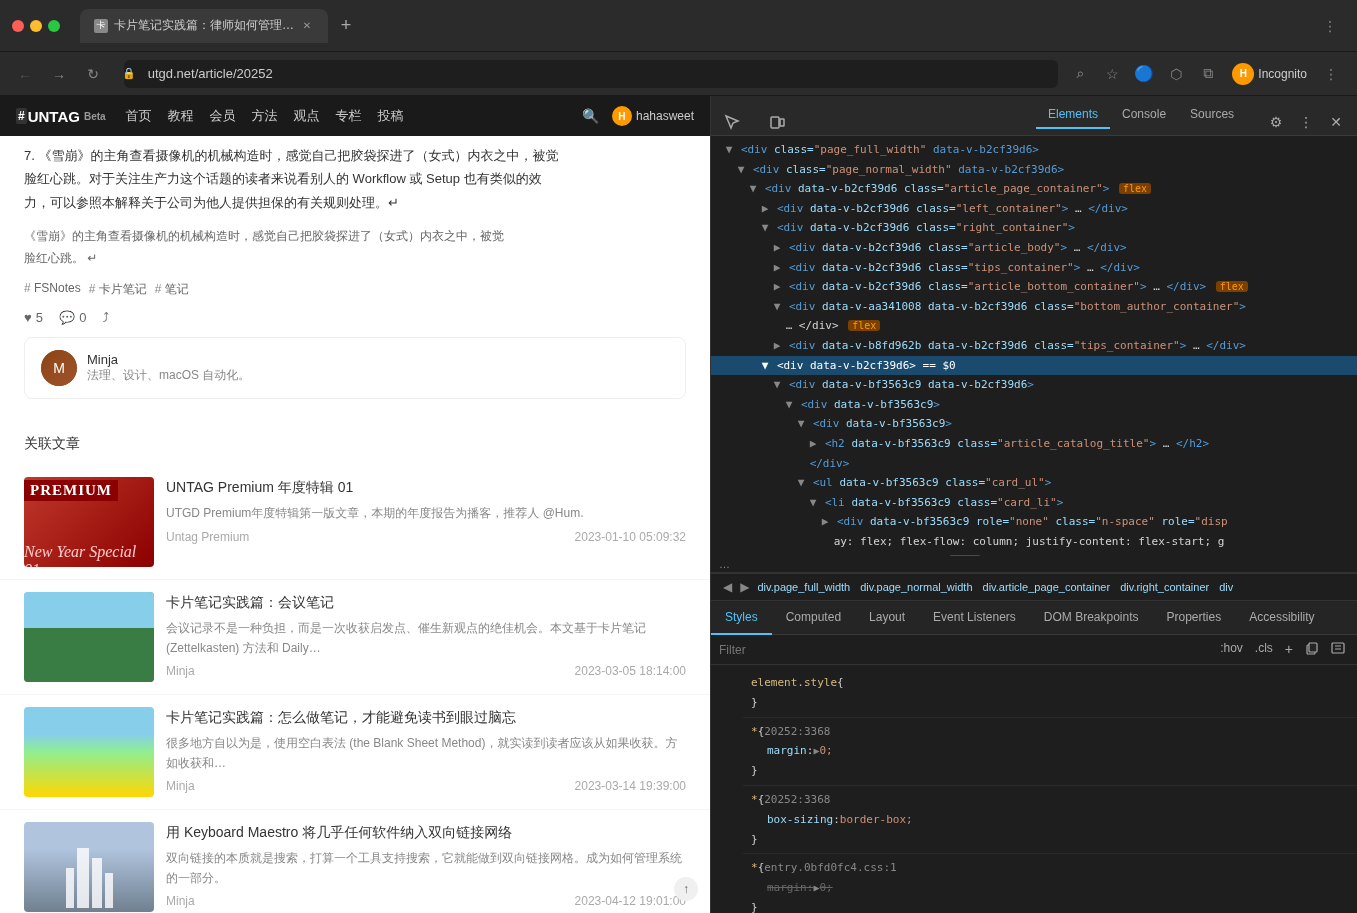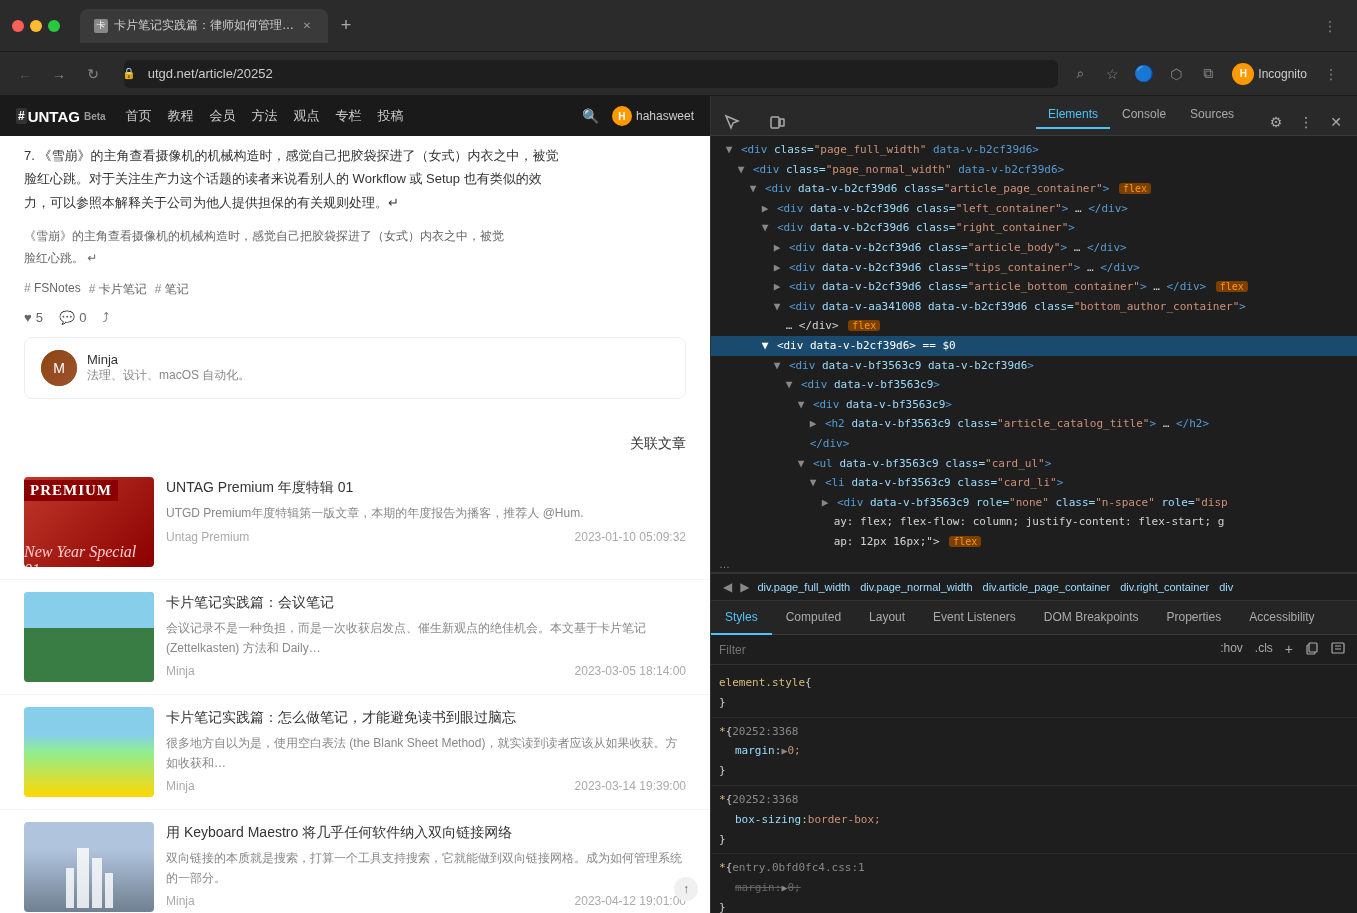--- a/index.html
+++ b/index.html
@@ -106,21 +106,21 @@
       border: 1px solid #eee;
       border-radius: 8px;
       padding: 12px 16px;
       margin: 12px 0;
     }
     .author-avatar { width: 36px; height: 36px; border-radius: 50%; background: #8b4513; display: flex; align-items: center; justify-content: center; overflow: hidden; }
     .author-info .author-name { font-size: 13px; font-weight: 500; color: #333; }
     .author-info .author-desc { font-size: 12px; color: #888; }
 
     .related-section { padding: 0 0 0 0; }
-    .related-title { font-size: 14px; color: #333; font-weight: 500; margin-bottom: 12px; padding: 0 24px; text-align: right; }
+    .related-title { font-size: 14px; color: #333; font-weight: 500; margin-bottom: 12px; padding: 0 24px; }
     .related-item { display: flex; gap: 12px; padding: 12px 24px; border-bottom: 1px solid #f5f5f5; cursor: pointer; }
     .related-thumb { width: 130px; height: 90px; flex-shrink: 0; border-radius: 4px; overflow: hidden; }
     .related-thumb.red-bg { background: linear-gradient(135deg, #c0392b, #8b0000); display: flex; align-items: center; justify-content: center; }
     .related-thumb.landscape { background: linear-gradient(135deg, #87ceeb, #228b22); position: relative; overflow: hidden; }
     .related-thumb.field { background: linear-gradient(135deg, #90ee90, #ffd700, #87ceeb); position: relative; }
     .related-thumb.building { background: linear-gradient(135deg, #b0c4de, #708090, #a9a9a9); }
     .related-info { flex: 1; }
     .related-title-text { font-size: 14px; font-weight: 500; color: #333; margin-bottom: 6px; line-height: 1.5; }
     .related-desc { font-size: 12px; color: #888; line-height: 1.6; display: -webkit-box; -webkit-line-clamp: 2; -webkit-box-orient: vertical; overflow: hidden; }
     .related-meta { margin-top: 6px; font-size: 12px; color: #aaa; display: flex; justify-content: space-between; }
@@ -266,21 +266,21 @@
 
     .styles-content {
       flex: 1;
       overflow-y: auto;
       background: #1e1e1e;
       font-family: "Consolas", "Monaco", monospace;
       font-size: 11px;
       color: #ccc;
       padding: 4px 0;
     }
-    .style-rule { padding: 4px 8px; border-bottom: 1px solid #2a2a2a; }
+    .style-rule { padding: 4px 8px; border-bottom: 1px solid #2a2a2a; margin-left: 32px; }
     .style-selector { color: #d7ba7d; }
     .style-brace { color: #ccc; }
     .style-property { color: #9cdcfe; padding-left: 16px; }
     .style-value { color: #ce9178; }
     .style-colon { color: #ccc; }
     .style-source { color: #888; float: right; font-size: 11px; }
     .style-strikethrough { text-decoration: line-through; color: #666; }
     .style-arrow { color: #888; font-size: 10px; cursor: pointer; }
     .style-line { display: flex; align-items: center; line-height: 1.8; }
 
@@ -588,20 +588,25 @@
       </div>
       <div class="dom-line">
         <span class="dom-indent" style="margin-left:48px;"></span>
         <span class="dom-arrow">▼</span>
         <span class="dom-tag">&lt;div </span><span class="dom-attr-name">data-v-aa341008 </span><span class="dom-attr-name">data-v-b2cf39d6 </span><span class="dom-attr-name">class=</span><span class="dom-attr-val">"bottom_author_container"</span><span class="dom-tag">&gt;</span>
       </div>
       <div class="dom-line">
         <span class="dom-indent" style="margin-left:60px;"></span>
         <span class="dom-text">… &lt;/div&gt;</span>
         <span class="dom-badge flex-badge">flex</span>
+      </div>
+      <div class="dom-line">
+        <span class="dom-indent" style="margin-left:48px;"></span>
+        <span class="dom-arrow">▶</span>
+        <span class="dom-tag">&lt;div </span><span class="dom-attr-name">data-v-b8fd962b </span><span class="dom-attr-name">data-v-b2cf39d6 </span><span class="dom-attr-name">class=</span><span class="dom-attr-val">"tips_container"</span><span class="dom-tag">&gt;</span><span class="dom-text"> … </span><span class="dom-tag">&lt;/div&gt;</span>
       </div>
       <div class="dom-line selected">
         <span class="dom-indent" style="margin-left:36px;"></span>
         <span class="dom-arrow">▼</span>
         <span class="dom-tag">&lt;div </span><span class="dom-attr-name">data-v-b2cf39d6</span><span class="dom-tag">&gt;</span>
         <span class="dollar-eq"> == $0</span>
       </div>
       <div class="dom-line">
         <span class="dom-indent" style="margin-left:48px;"></span>
         <span class="dom-arrow">▼</span>

